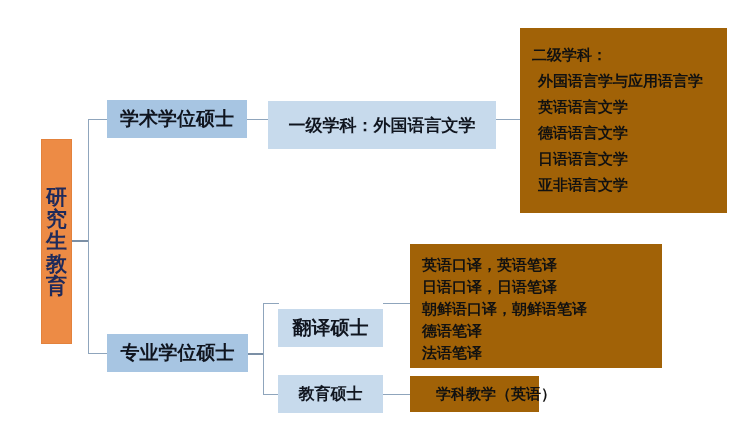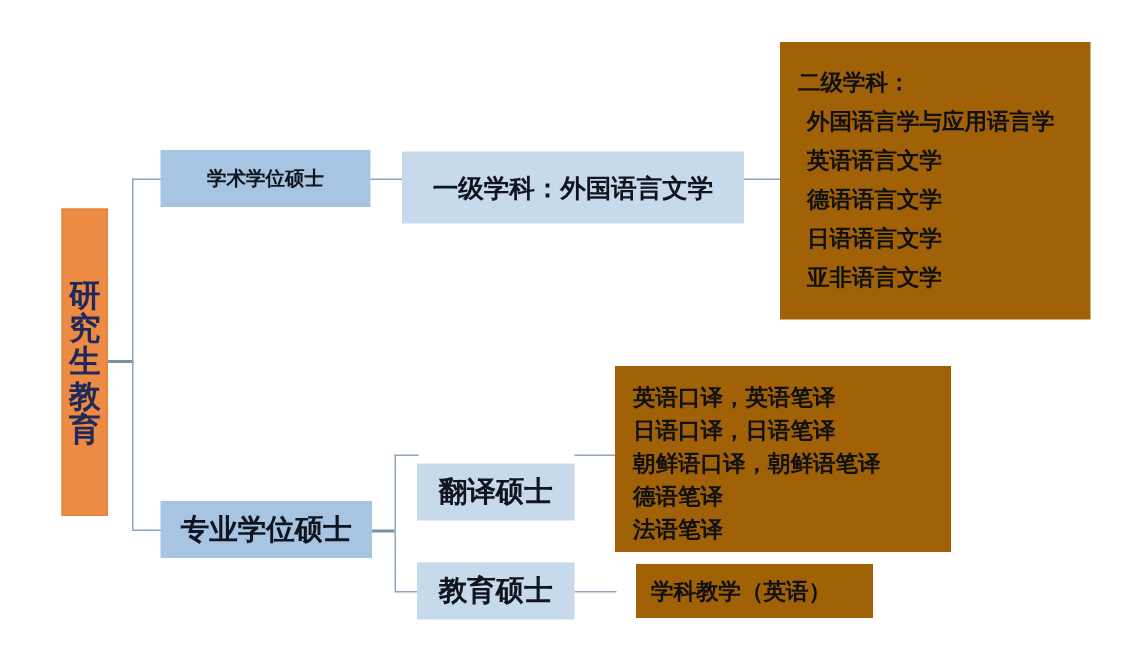--- a/index.html
+++ b/index.html
@@ -71,21 +71,21 @@
   }
   .blue-light {
     background: #C7DAEC;
   }
 
   #node-academic {
     left: 107px;
     top: 100px;
     width: 140px;
     height: 38px;
-    font-size: 13px;
+    font-size: 19px;
   }
   #node-first-discipline {
     left: 268px;
     top: 101px;
     width: 228px;
     height: 48px;
     font-size: 17px;
   }
   #node-professional {
     left: 107px;
@@ -101,21 +101,21 @@
     width: 105px;
     height: 38px;
     font-size: 19px;
     margin-top: 25px;
   }
   #node-education-master {
     left: 278px;
     top: 375px;
     width: 105px;
     height: 38px;
-    font-size: 19px;
+    font-size: 16px;
   }
 
   
   .yellow-box {
     position: absolute;
     box-sizing: border-box;
     background: #a16207;
     color: #111111;
     font-weight: bold;
   }
@@ -132,37 +132,37 @@
   }
   #box-second-disciplines .item {
     font-size: 15px;
     line-height: 26px;
     padding-left: 6px;
   }
 
   #box-translation-majors {
     left: 410px;
     top: 244px;
-    width: 224px;
+    width: 252px;
     height: 124px;
     padding: 10px 0 0 12px;
   }
   #box-translation-majors .item {
     font-size: 15px;
     line-height: 22px;
   }
 
   #box-education-major {
-    left: 424px;
+    left: 410px;
     top: 376px;
-    width: 158px;
+    width: 129px;
     height: 36px;
     display: flex;
     align-items: center;
-    padding-left: 10px;
+    padding-left: 26px;
     font-size: 15px;
   }
 
   .nowrap { white-space: nowrap; }
 </style>
 </head>
 <body>
 
 <div id="canvas">
 

